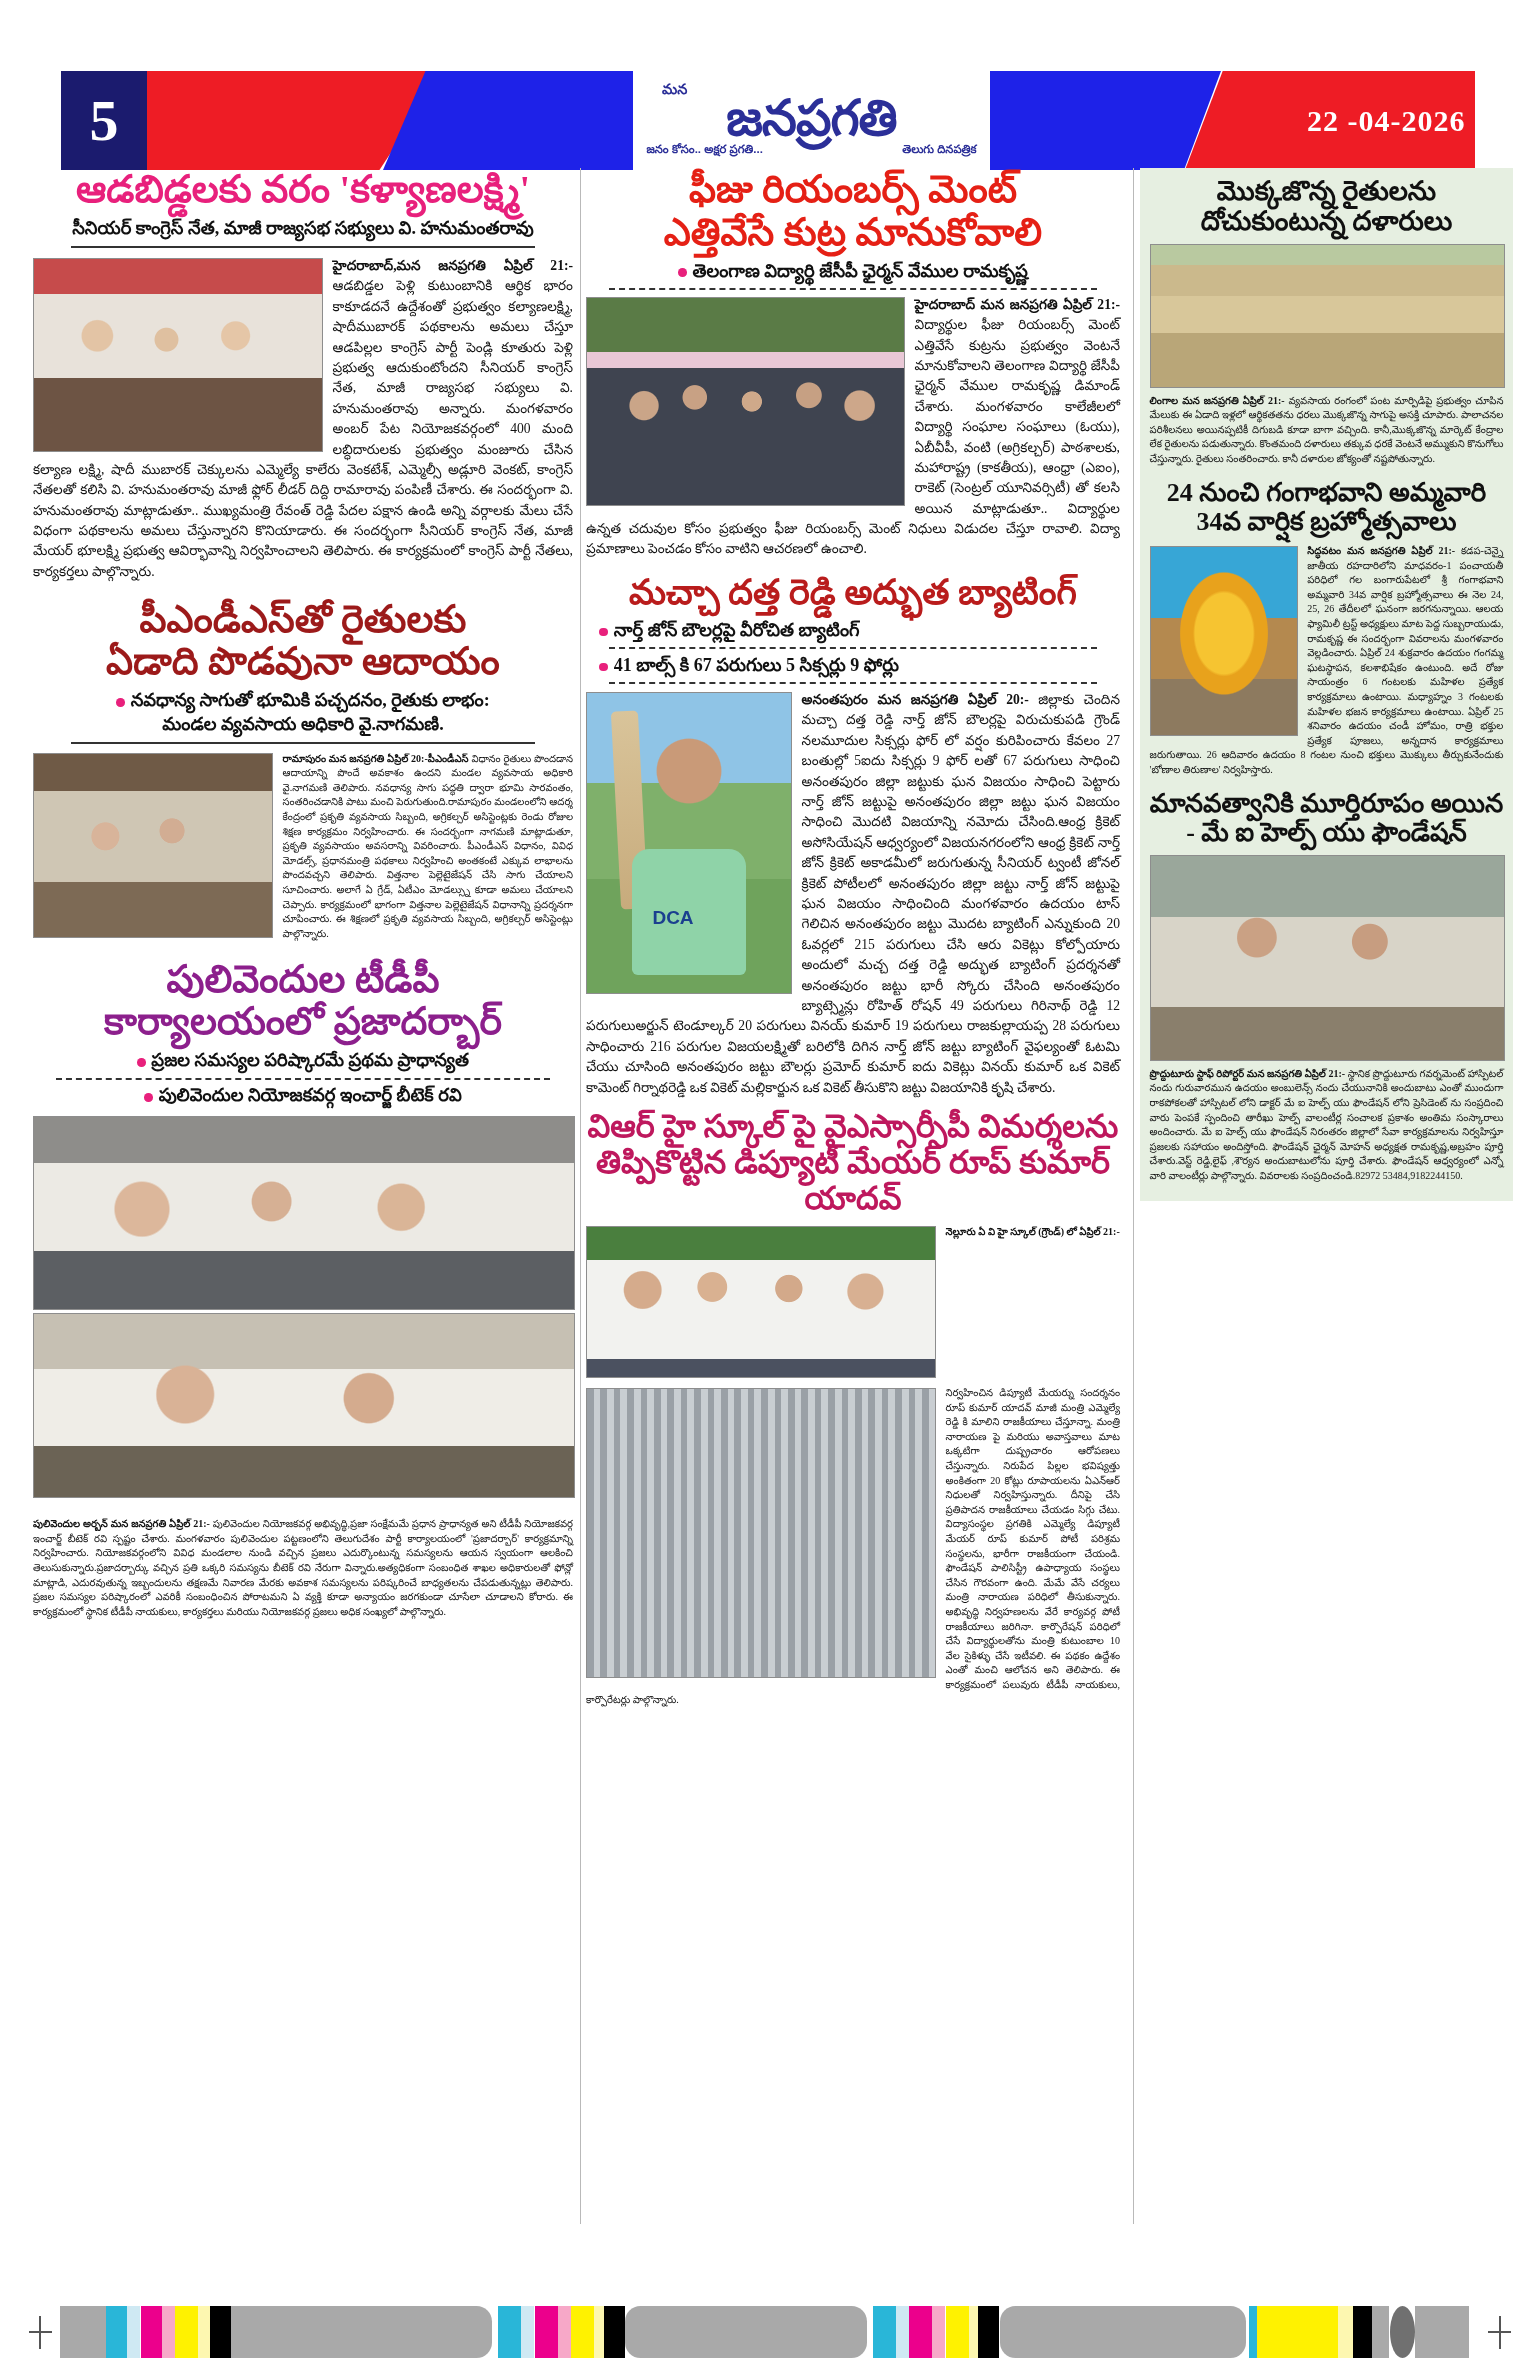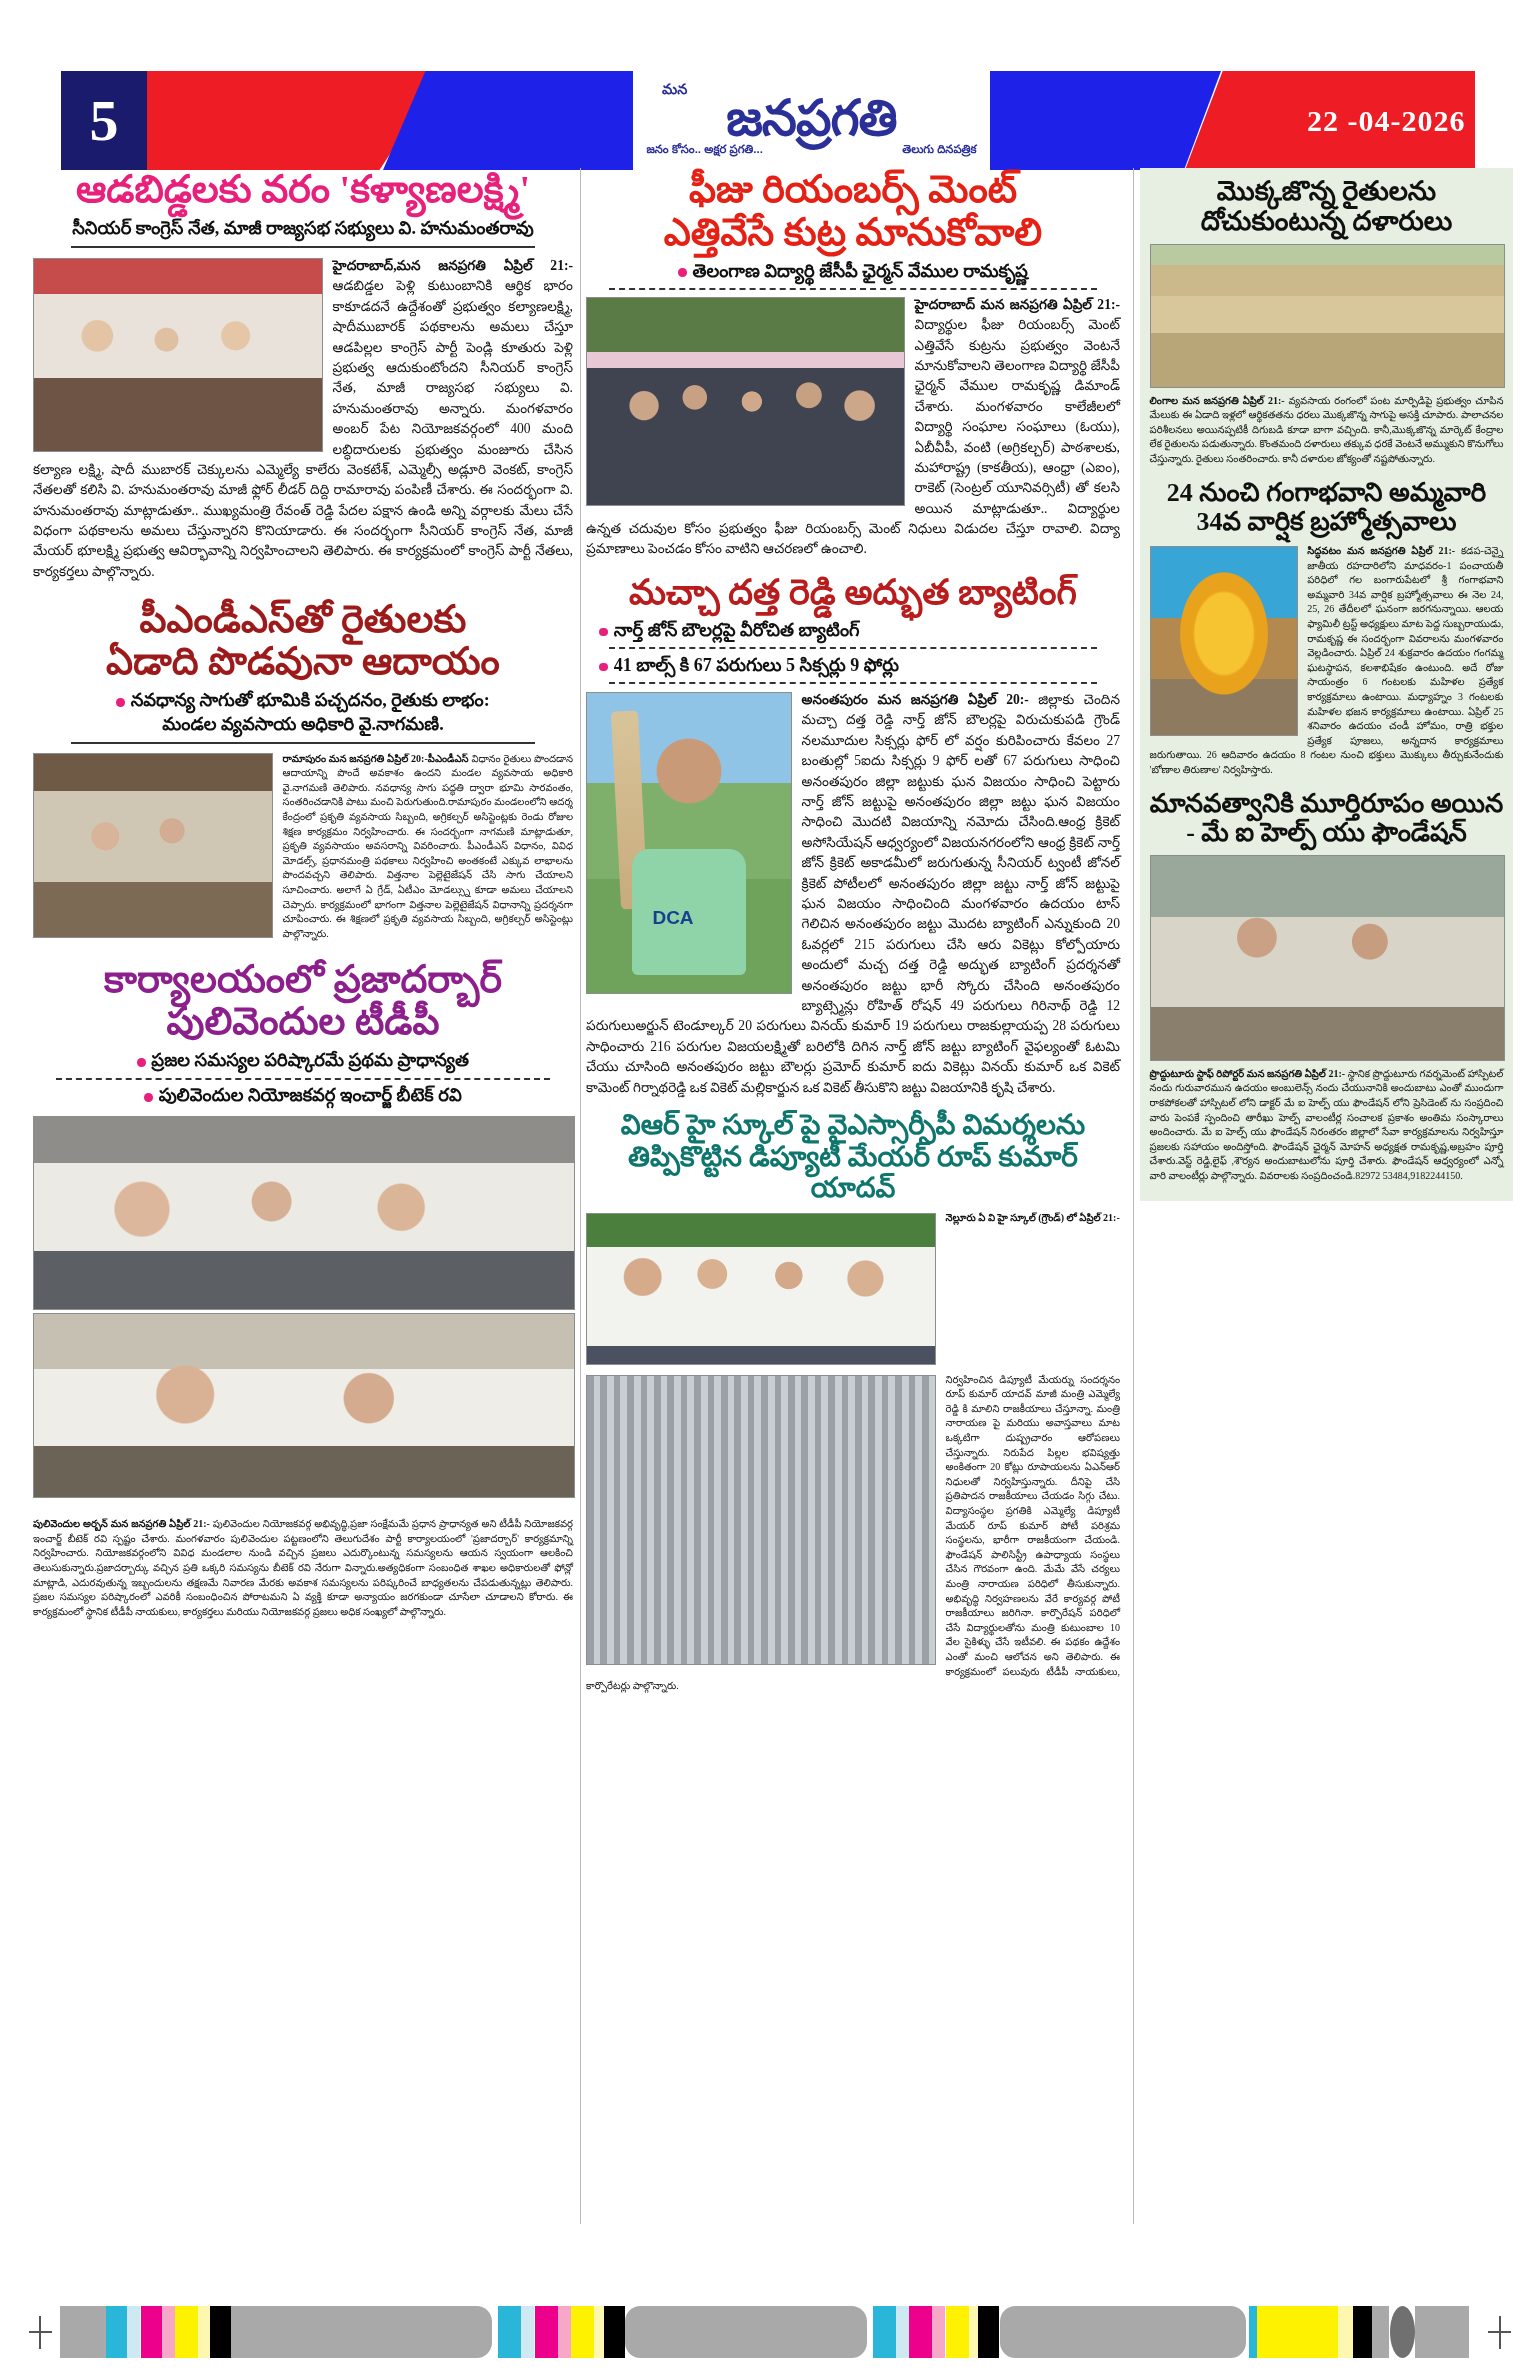--- a/index.html
+++ b/index.html
@@ -50,21 +50,21 @@
   .vr1{left:547px;}
   .vr2{left:1100px;}
 
   
   .hl{text-align:center;font-weight:bold;line-height:1.12;font-family:"Liberation Serif",serif;}
   .hl-pink{color:#e8207c;font-size:38px;}
   .hl-red{color:#e52015;font-size:38px;}
   .hl-darkred{color:#9c1a1a;font-size:38px;}
   .hl-purple{color:#8c1f8c;font-size:38px;}
   .hl-navy{color:#b91c1c;font-size:35px;}
-  .hl-blue{color:#0f766e;font-size:28px;}
+  .hl-blue{color:#be185d;font-size:32px;}
   .hl-black{color:#111;font-size:27px;}
   .hl-blk-big{color:#111;font-size:26px;}
 
   .sub{margin-top:6.7px;text-align:center;font-size:18px;font-weight:bold;color:#111;
     line-height:1.3;font-family:"Liberation Serif",serif;}
   .sub-bullet{display:inline-block;width:8.6px;height:8.6px;border-radius:50%;
     background:#e8207c;margin-right:5.8px;vertical-align:middle;}
   .rule-solid{height:1.9px;background:#333;margin:5.8px 38px 7.7px 38px;}
   .rule-dash{border-top:2.9px dashed #333;margin:4.8px 23px;}
 
@@ -201,22 +201,22 @@
         <div class="clearfix">
           <div class="photo ph-seed wrap-left bordered" style="width:238px;height:183px;"></div>
           <div class="body-txt small">
             <span class="lead">రామాపురం మన జనప్రగతి ఏప్రిల్ 20:-పీఎండీఎస్</span>
             <span>విధానం రైతులు పొందడాన ఆదాయాన్ని పొందే అవకాశం ఉందని మండల వ్యవసాయ అధికారి వై.నాగమణి తెలిపారు. నవధాన్య సాగు పద్ధతి ద్వారా భూమి సారవంతం, సంతరించడానికి పాటు మంచి పెరుగుతుంది.రామాపురం మండలంలోని ఆదర్శ కేంద్రంలో ప్రకృతి వ్యవసాయ సిబ్బంది, అగ్రికల్చర్ అసిస్టెంట్లకు రెండు రోజుల శిక్షణ కార్యక్రమం నిర్వహించారు. ఈ సందర్భంగా నాగమణి మాట్లాడుతూ, ప్రకృతి వ్యవసాయం అవసరాన్ని వివరించారు. పీఎండీఎస్ విధానం, వివిధ మోడల్స్, ప్రధానమంత్రి పథకాలు నిర్వహించి అంతకంటే ఎక్కువ లాభాలను పొందవచ్చని తెలిపారు. విత్తనాల పెల్లెటైజేషన్ చేసి సాగు చేయాలని సూచించారు. అలాగే ఏ గ్రేడ్, ఏటీఎం మోడల్స్ను కూడా అమలు చేయాలని చెప్పారు. కార్యక్రమంలో భాగంగా విత్తనాల పెల్లెటైజేషన్ విధానాన్ని ప్రదర్శనగా చూపించారు. ఈ శిక్షణలో ప్రకృతి వ్యవసాయ సిబ్బంది, అగ్రికల్చర్ అసిస్టెంట్లు పాల్గొన్నారు.</span>
           </div>
         </div>
       </div>
 
       <div class="block" style="margin-top:15.4px;">
+        <div class="hl hl-purple">పులివెందుల టీడీపీ</div>
         <div class="hl hl-purple">కార్యాలయంలో ప్రజాదర్బార్</div>
-        <div class="hl hl-purple">పులివెందుల టీడీపీ</div>
         <div class="sub">
           <span class="sub-bullet"></span><span>ప్రజల సమస్యల పరిష్కారమే ప్రథమ ప్రాధాన్యత</span>
         </div>
         <div class="rule-dash"></div>
         <div class="sub" style="margin-top:0;">
           <span class="sub-bullet"></span><span>పులివెందుల నియోజకవర్గ ఇంచార్జ్ బీటెక్ రవి</span>
         </div>
         <div class="photo ph-meeting bordered" style="width:100%;height:192px;margin-top:7.7px;"></div>
         <div class="photo ph-meeting2 bordered" style="width:100%;height:183px;margin-top:3.8px;"></div>
         <div class="body-txt small" style="margin-top:19px;">

